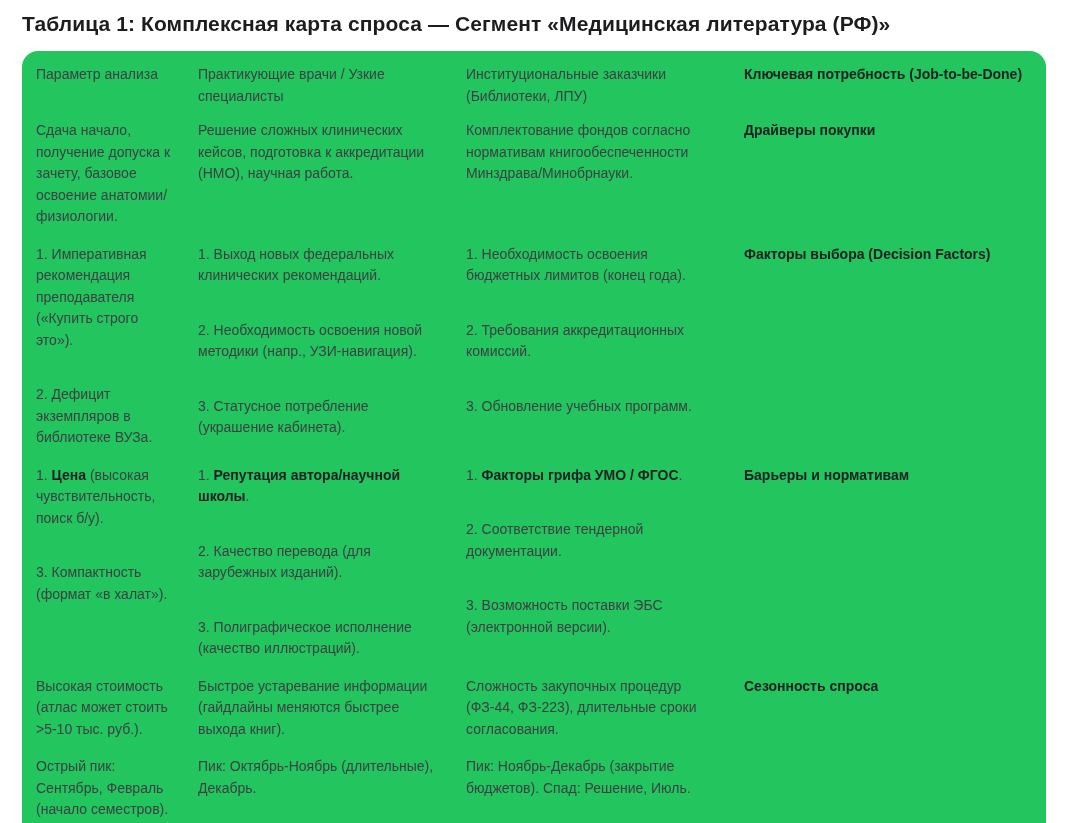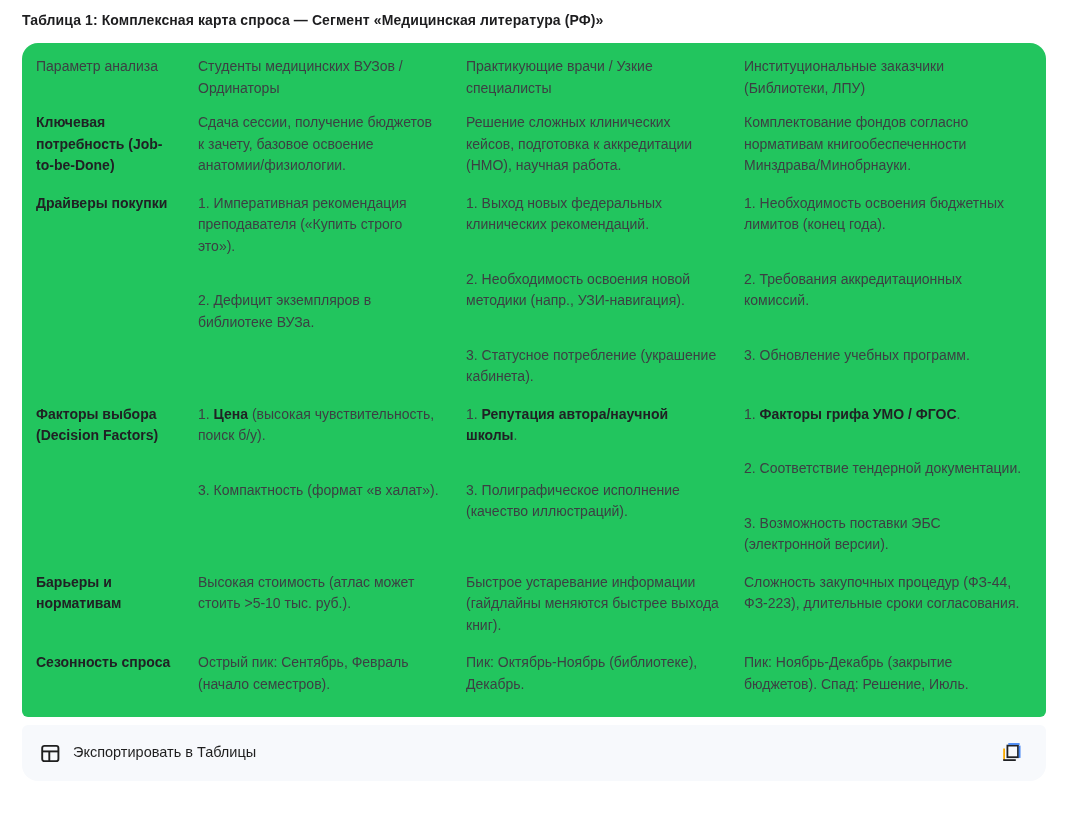--- a/index.html
+++ b/index.html
@@ -6,21 +6,21 @@
   html, body { margin: 0; padding: 0; background: #ffffff; }
   body {
     width: 1068px; height: 823px;
     font-family: "Liberation Sans", sans-serif;
     color: #3c4043;
     overflow: hidden;
   }
   .page { padding: 9px 22px 0 22px; }
 
   .title {
-    font-size: 14px; font-weight: 700; color: #1d1d1f;
+    font-size: 21px; font-weight: 700; color: #1d1d1f;
     margin: 3px 0 15px 0; letter-spacing: .1px;
   }
 
   .card {
     background: #22c55e;
     border-radius: 16px 16px 6px 6px;
     padding: 13px 14px 6px 14px;
   }
 
   .tbl {
@@ -66,26 +66,25 @@
 </head>
 <body>
 
 <div class="page">
 
   <div class="title">Таблица 1: Комплексная карта спроса — Сегмент «Медицинская литература (РФ)»</div>
 
   <div class="card">
     <div class="tbl">
         <div class="cell head-cell">Параметр анализа</div>
-        <div class="cell head-cell">Студенты медицинских ВУЗов / Ординаторы</div>
         <div class="cell head-cell">Практикующие врачи / Узкие специалисты</div>
         <div class="cell head-cell">Институциональные заказчики (Библиотеки, ЛПУ)</div>
         <div class="cell row-label">Ключевая потребность (Job-to-be-Done)</div>
         <div class="cell">
-          <p>Сдача сессии, получение бюджетов к зачету, базовое освоение анатомии/физиологии.</p>
+          <p>Сдача начало, получение допуска к зачету, базовое освоение анатомии/физиологии.</p>
         </div>
         <div class="cell">
           <p>Решение сложных клинических кейсов, подготовка к аккредитации (НМО), научная работа.</p>
         </div>
         <div class="cell">
           <p>Комплектование фондов согласно нормативам книгообеспеченности Минздрава/Минобрнауки.</p>
         </div>
         <div class="cell row-label">Драйверы покупки</div>
         <div class="cell">
           <p>1. Императивная рекомендация преподавателя («Купить строго это»).</p>
@@ -101,20 +100,21 @@
           <p>2. Требования аккредитационных комиссий.</p>
           <p>3. Обновление учебных программ.</p>
         </div>
         <div class="cell row-label">Факторы выбора (Decision Factors)</div>
         <div class="cell">
           <p>1. <b>Цена</b> (высокая чувствительность, поиск б/у).</p>
           <p>3. Компактность (формат «в халат»).</p>
         </div>
         <div class="cell">
           <p>1. <b>Репутация автора/научной школы</b>.</p>
+          <p>2. Качество перевода (для зарубежных изданий).</p>
           <p>3. Полиграфическое исполнение (качество иллюстраций).</p>
         </div>
         <div class="cell">
           <p>1. <b>Факторы грифа УМО / ФГОС</b>.</p>
           <p>2. Соответствие тендерной документации.</p>
           <p>3. Возможность поставки ЭБС (электронной версии).</p>
         </div>
         <div class="cell row-label">Барьеры и нормативам</div>
         <div class="cell">
           <p>Высокая стоимость (атлас может стоить &gt;5-10 тыс. руб.).</p>
@@ -123,21 +123,21 @@
           <p>Быстрое устаревание информации (гайдлайны меняются быстрее выхода книг).</p>
         </div>
         <div class="cell">
           <p>Сложность закупочных процедур (ФЗ-44, ФЗ-223), длительные сроки согласования.</p>
         </div>
         <div class="cell row-label">Сезонность спроса</div>
         <div class="cell">
           <p>Острый пик: Сентябрь, Февраль (начало семестров).</p>
         </div>
         <div class="cell">
-          <p>Пик: Октябрь-Ноябрь (библиотеке), Декабрь.</p>
+          <p>Пик: Октябрь-Ноябрь (длительные), Декабрь.</p>
         </div>
         <div class="cell">
           <p>Пик: Ноябрь-Декабрь (закрытие бюджетов). Спад: Решение, Июль.</p>
         </div>
       </div>
   </div>
 
   <div class="footer-bar">
     <button class="export-btn">
       <span class="icon">

